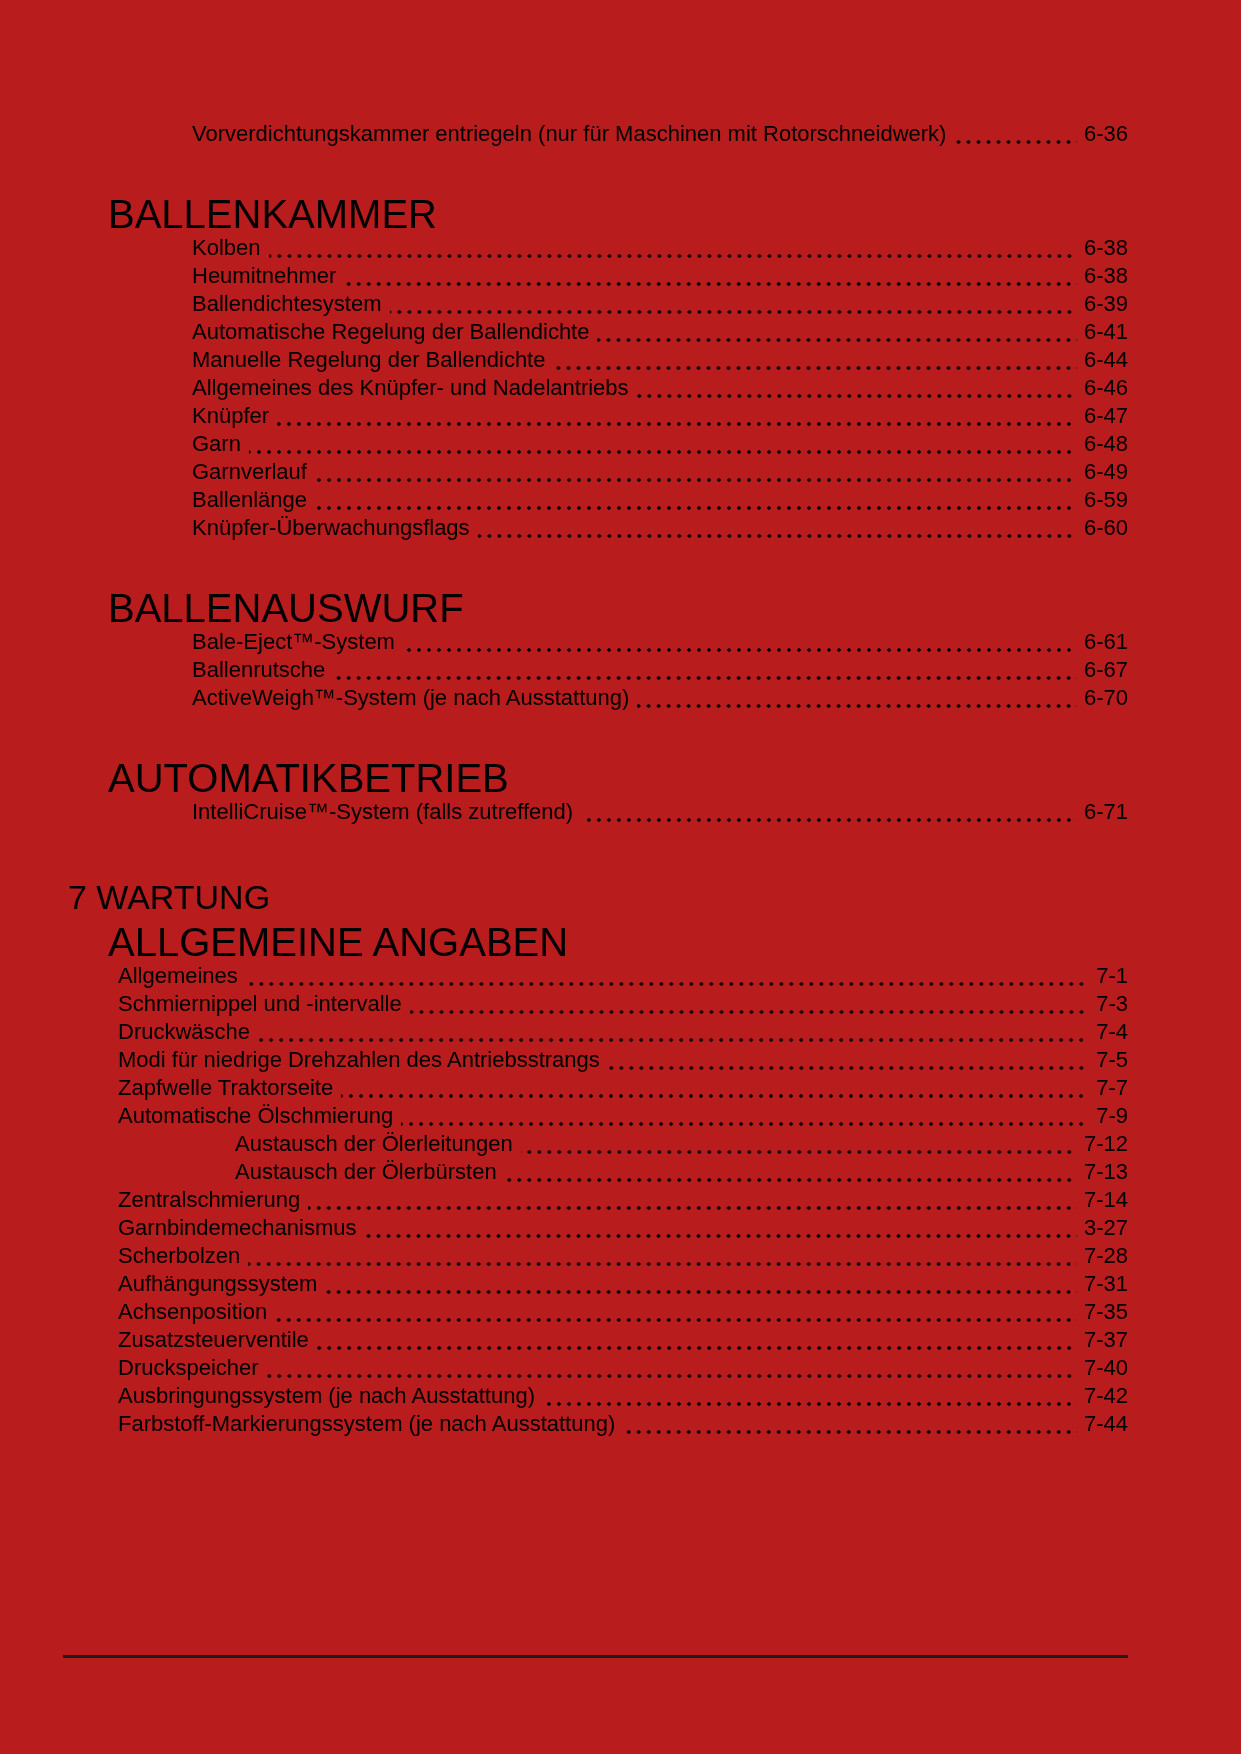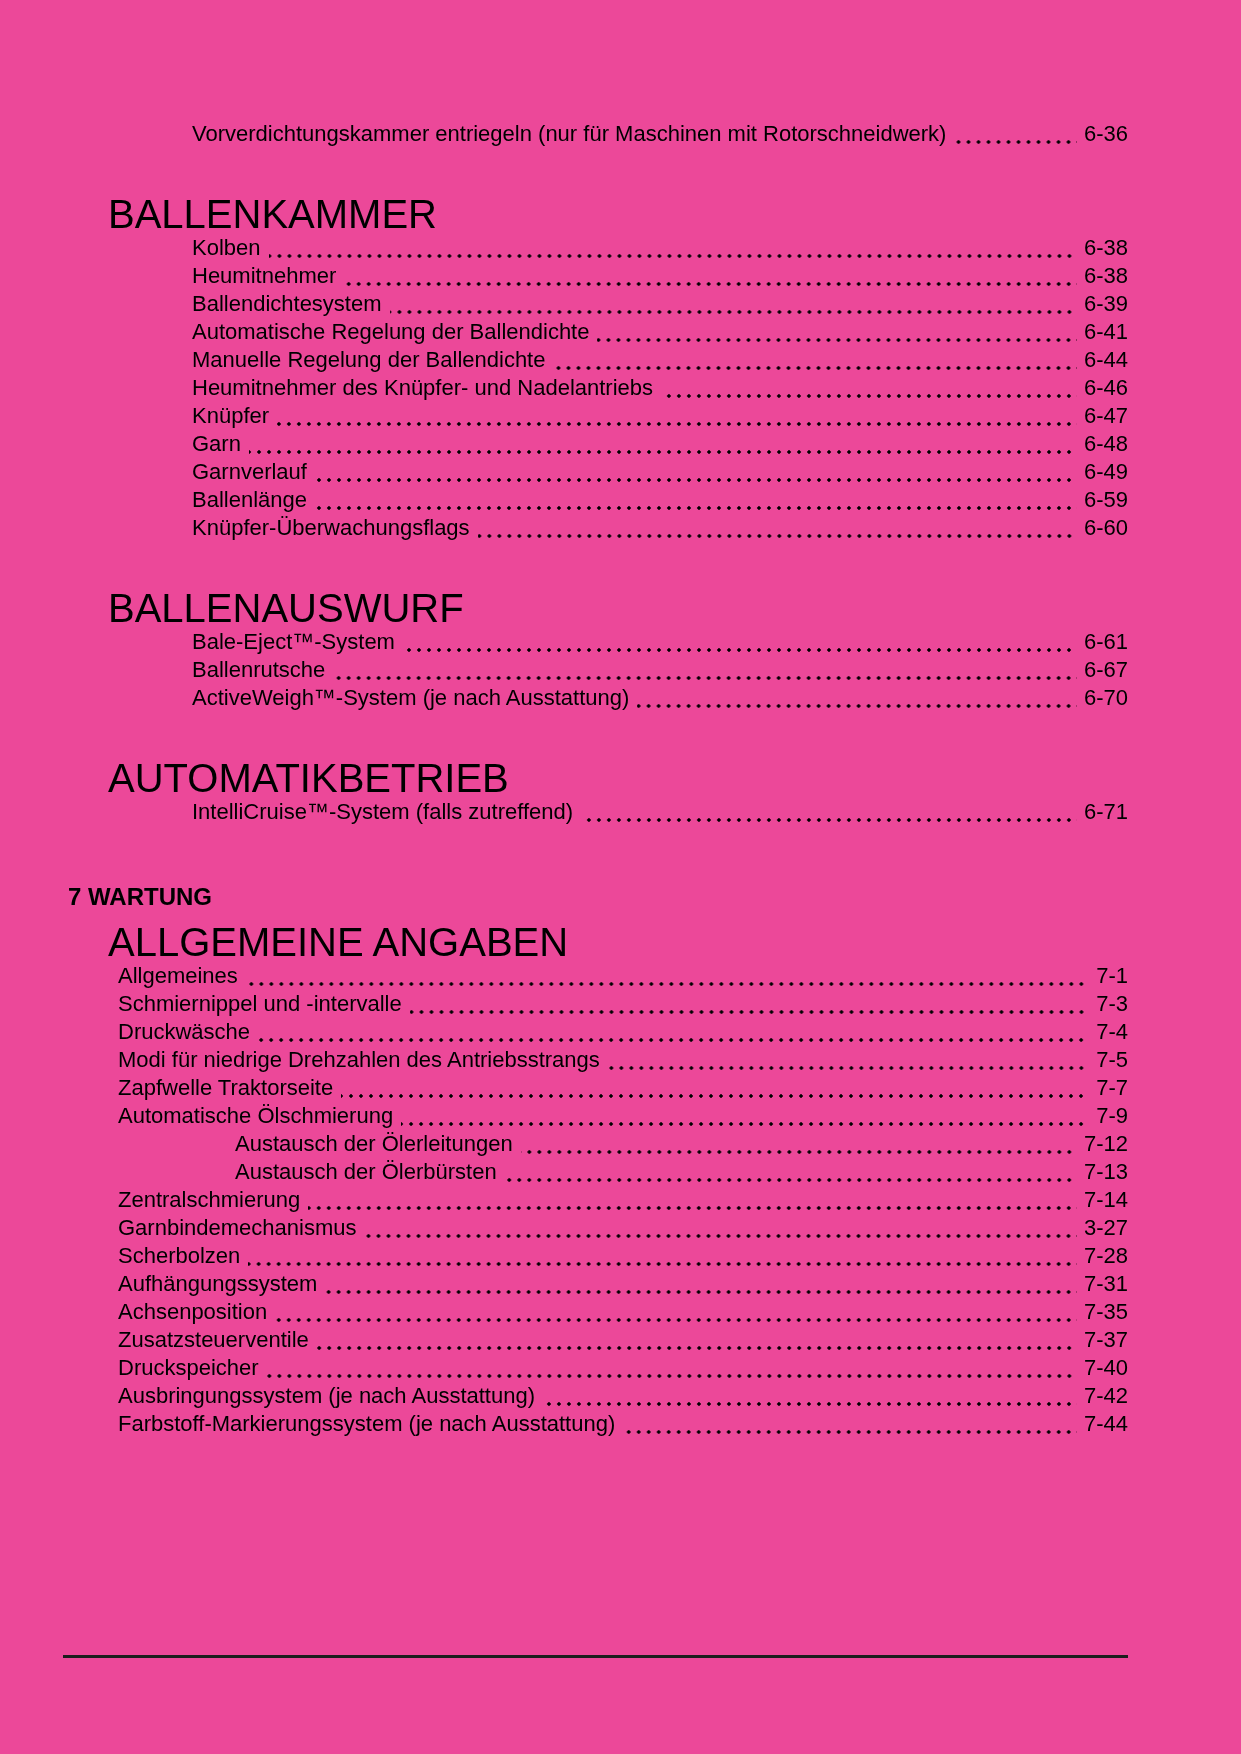--- a/index.html
+++ b/index.html
@@ -12,23 +12,23 @@
     font-family: "Liberation Sans", "DejaVu Sans", sans-serif;
     color: #000000;
     overflow: hidden;
   }
   #toc {
     position: absolute;
     top: 0; left: 0; right: 0;
     padding: 120px 113px 0 0;
   }
   .chap {
-    font-size: 24px;
+    font-size: 34px;
     line-height: 38px;
-    font-weight: 700;
+    font-weight: 400;
     margin: 52px 0 0 68px;
     white-space: nowrap;
   }
   .sec {
     font-size: 40px;
     line-height: 34px;
     font-weight: 400;
     margin: 49px 0 3px 108px;
     white-space: nowrap;
   }
@@ -63,21 +63,21 @@
     left: 63px;
     top: 1655px;
     width: 1065px;
     height: 3px;
     background: #1d1d1d;
   }
 </style>
 </head>
 <body>
 
-<div class="page" style="background: #ec4899; color: rgb(0, 0, 0);">
+<div class="page" style="background: #b91c1c; color: rgb(0, 0, 0);">
   <div id="toc">
       <div class="entry d3">
         <span class="label">Vorverdichtungskammer entriegeln (nur für Maschinen mit Rotorschneidwerk)</span>
         <span class="dots"></span>
         <span class="pagenum">6-36</span>
       </div>
       <div class="sec">BALLENKAMMER</div>
       <div class="entry d3">
         <span class="label">Kolben</span>
         <span class="dots"></span>
@@ -97,21 +97,21 @@
         <span class="label">Automatische Regelung der Ballendichte</span>
         <span class="dots"></span>
         <span class="pagenum">6-41</span>
       </div>
       <div class="entry d3">
         <span class="label">Manuelle Regelung der Ballendichte</span>
         <span class="dots"></span>
         <span class="pagenum">6-44</span>
       </div>
       <div class="entry d3">
-        <span class="label">Heumitnehmer des Knüpfer- und Nadelantriebs</span>
+        <span class="label">Allgemeines des Knüpfer- und Nadelantriebs</span>
         <span class="dots"></span>
         <span class="pagenum">6-46</span>
       </div>
       <div class="entry d3">
         <span class="label">Knüpfer</span>
         <span class="dots"></span>
         <span class="pagenum">6-47</span>
       </div>
       <div class="entry d3">
         <span class="label">Garn</span>

